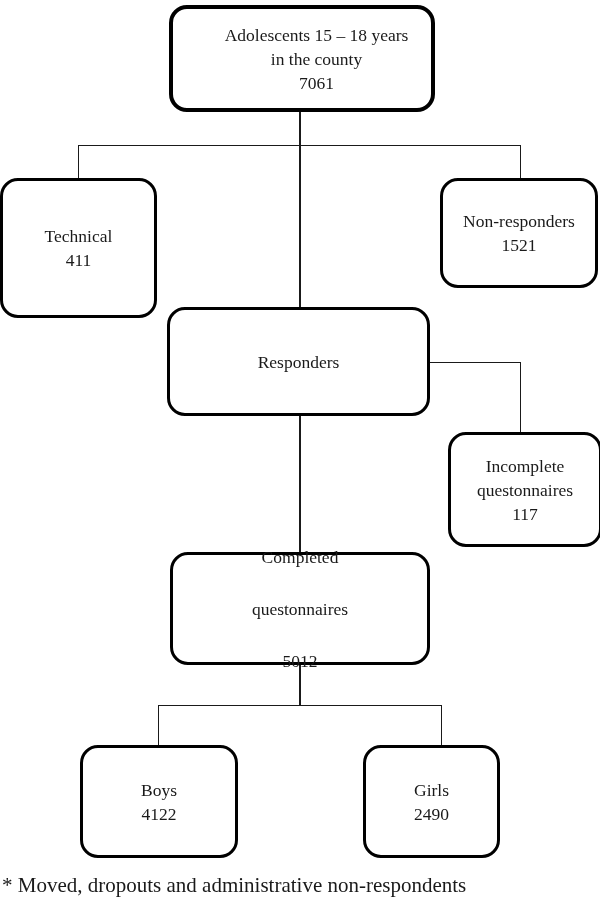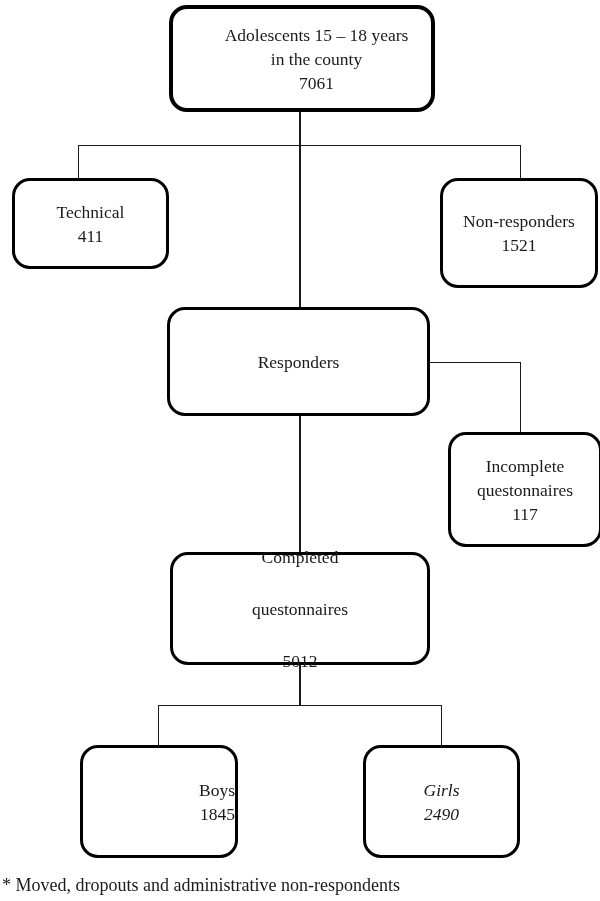--- a/index.html
+++ b/index.html
@@ -34,33 +34,33 @@
   .flow-box.thick { border-width: 4px; padding-left: 29px; }
   .conn {
     position: absolute;
     background: #1a1a1a;
     z-index: 1;
   }
   .footnote {
     position: absolute;
     left: 2px;
     top: 874px;
-    font-size: 18px;
+    font-size: 21px;
     line-height: 22px;
     white-space: nowrap;
   }
   
   #box-adolescents { left: 169px; top: 5px;   width: 266px; height: 107px; }
-  #box-technical   { left: 12px;   top: 178px; width: 157px; height: 91px; text-align: right; }
+  #box-technical   { left: 0;   top: 178px; width: 157px; height: 140px; text-align: right; }
   #box-nonresp     { left: 440px; top: 178px; width: 158px; height: 110px; }
   #box-responders  { left: 167px; top: 307px; width: 263px; height: 109px; }
   #box-incomplete  { left: 448px; top: 432px; width: 154px; height: 115px; }
   #box-completed   { left: 170px; top: 552px; width: 260px; height: 113px; gap: 28px; }
-  #box-boys        { left: 80px;  top: 745px; width: 158px; height: 113px; align-items: flex-end; }
-  #box-girls       { left: 363px; top: 745px; width: 157px; height: 113px; font-style: italic; }
+  #box-boys        { left: 80px;  top: 745px; width: 158px; height: 113px; }
+  #box-girls       { left: 363px; top: 745px; width: 137px; height: 113px; }
   
   #c-top-stem      { left: 299px; top: 112px; width: 2px;   height: 34px; }
   #c-top-hbar      { left: 78px;  top: 145px; width: 443px; height: 1px; }
   #c-left-drop     { left: 78px;  top: 145px; width: 1px;   height: 33px; }
   #c-right-drop    { left: 520px; top: 145px; width: 1px;   height: 33px; }
   #c-mid-stem      { left: 299px; top: 145px; width: 2px;   height: 163px; }
   #c-resp-hbar     { left: 430px; top: 362px; width: 91px;  height: 1px; }
   #c-incomp-drop   { left: 520px; top: 362px; width: 1px;   height: 70px; }
   #c-resp-stem     { left: 299px; top: 416px; width: 2px;   height: 136px; }
   #c-comp-stem     { left: 299px; top: 665px; width: 2px;   height: 41px; }
@@ -113,21 +113,21 @@
   </div>
 
   <div class="flow-box" id="box-completed">
     <span>Completed</span>
     <span>questonnaires</span>
     <span>5012</span>
   </div>
 
   <div class="flow-box" id="box-boys">
     <span>Boys</span>
-    <span>1845</span>
+    <span>4122</span>
   </div>
 
   <div class="flow-box" id="box-girls">
     <span>Girls</span>
     <span>2490</span>
   </div>
 
   <div class="footnote">* Moved, dropouts and administrative non-respondents</div>
 
 </div>

